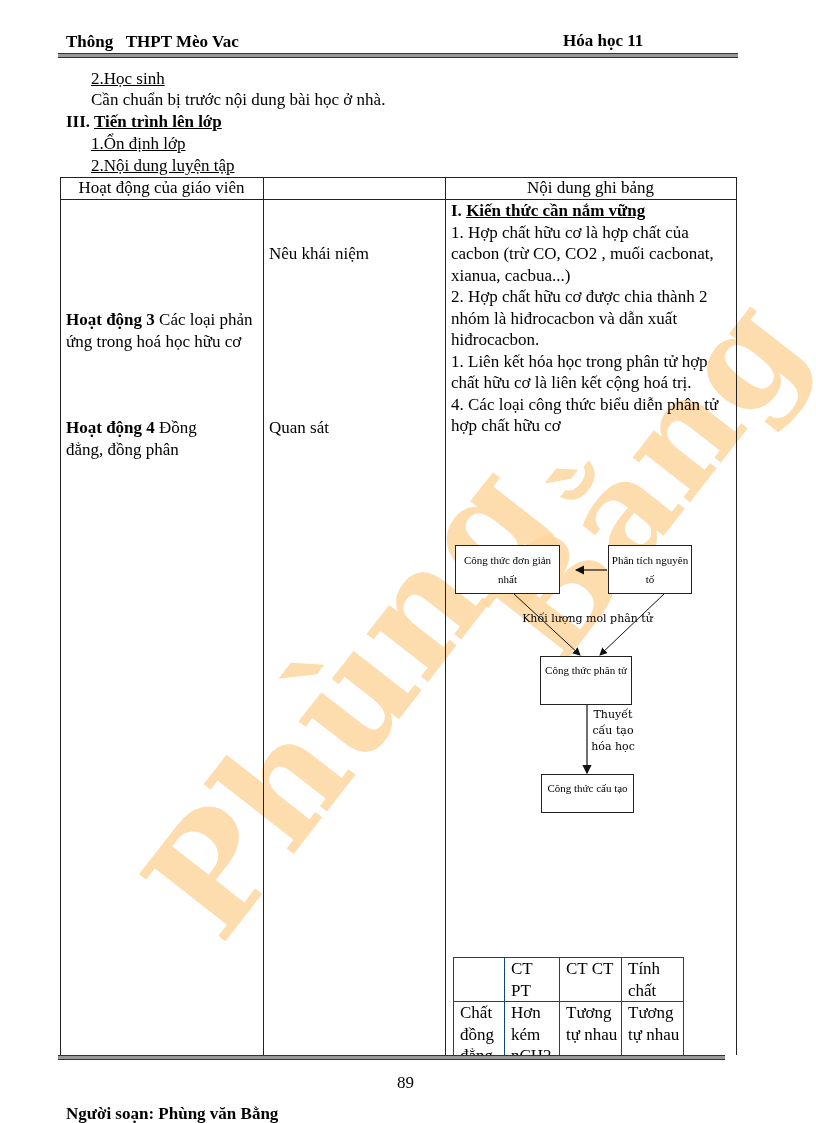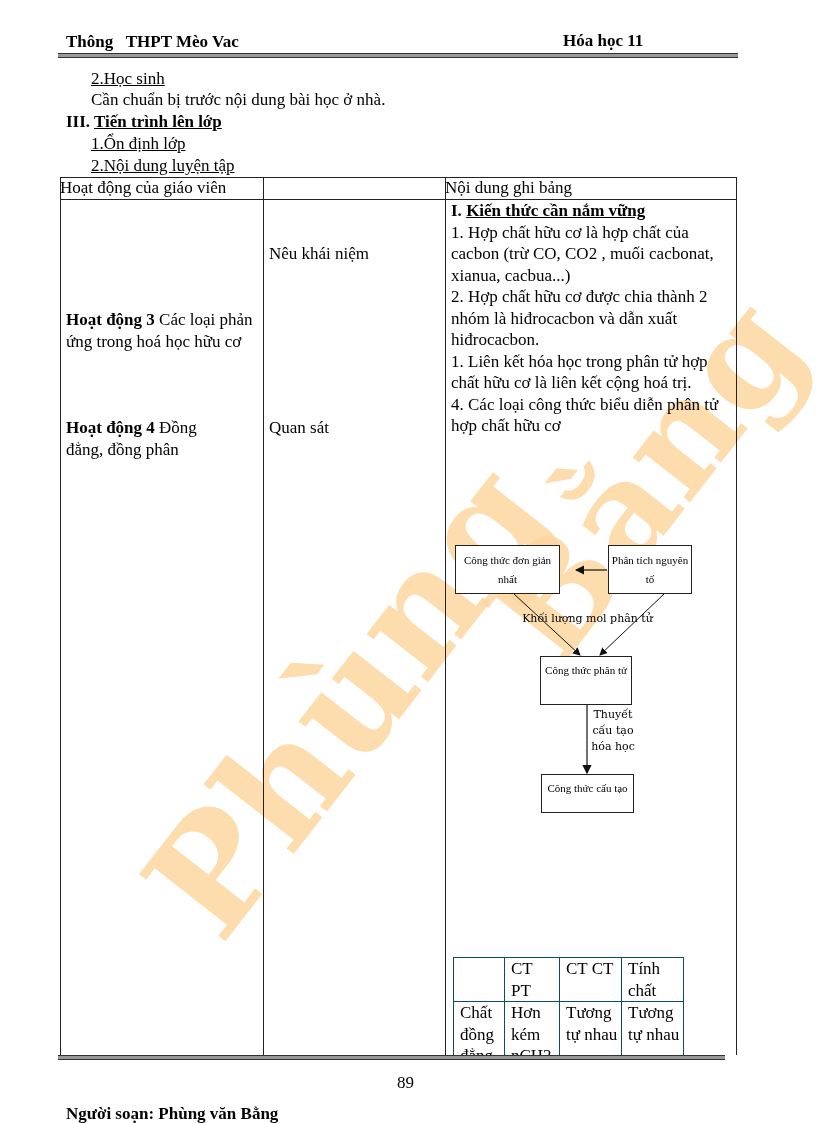--- a/index.html
+++ b/index.html
@@ -11,21 +11,21 @@
   .rule { position:absolute; left:58px; width:680px; height:3px;
           border-top:1px solid #333; border-bottom:1px solid #333; background:#999; }
   .line { position:absolute; font-size:17px; white-space:nowrap; }
   .u { text-decoration:underline; }
   .b { font-weight:bold; }
 
   
   .tbl-frame { position:absolute; left:60px; top:177px; width:677px; height:878px; }
   .vline { position:absolute; top:0; width:1px; background:#222; }
   .hline { position:absolute; left:0; height:1px; background:#222; }
-  .th { position:absolute; top:0; height:22px; line-height:22px; font-size:17px; text-align:left; }
+  .th { position:absolute; top:0; height:22px; line-height:22px; font-size:17px; text-align:center; }
   .cell-text { position:absolute; font-size:17px; line-height:21.5px; }
 
   
   .fc-box { position:absolute; border:1px solid #222; background:#fff;
             font-family:Liberation Serif, serif; font-size:11px; line-height:19px;
             text-align:center; box-sizing:border-box; }
   .fc-label { position:absolute; font-family:"DejaVu Serif",serif; font-size:11px; line-height:16px; text-align:center; }
 
   
   .inner { position:absolute; left:453px; top:957px; border-collapse:collapse; font-size:17px; line-height:21.5px; }

